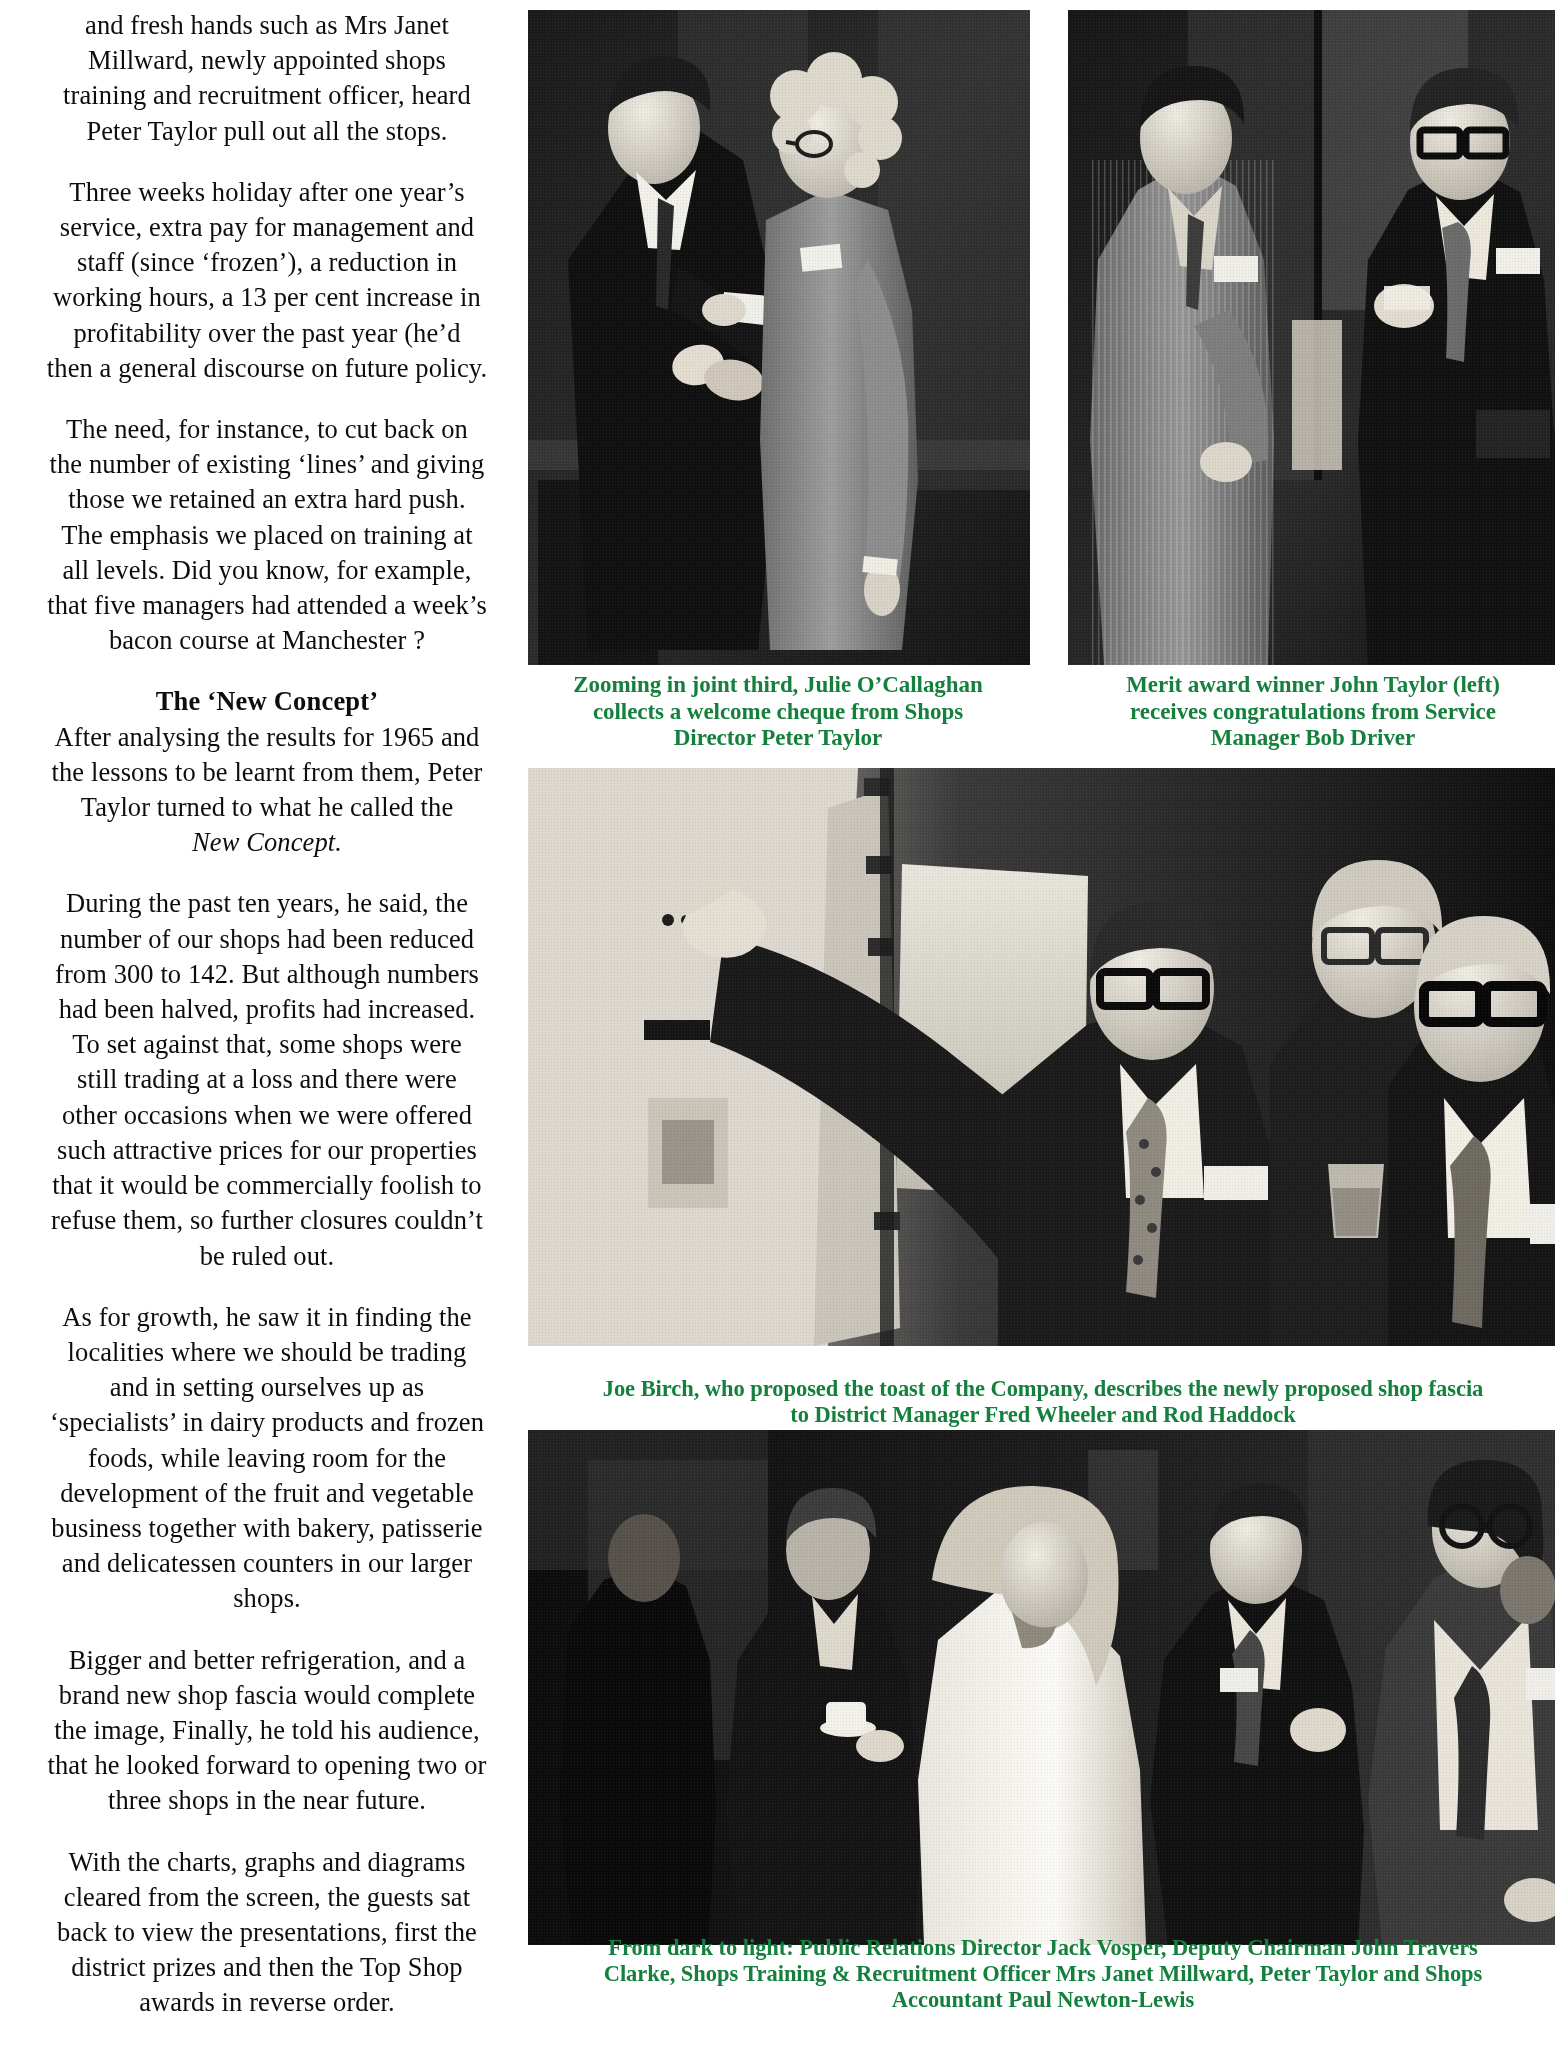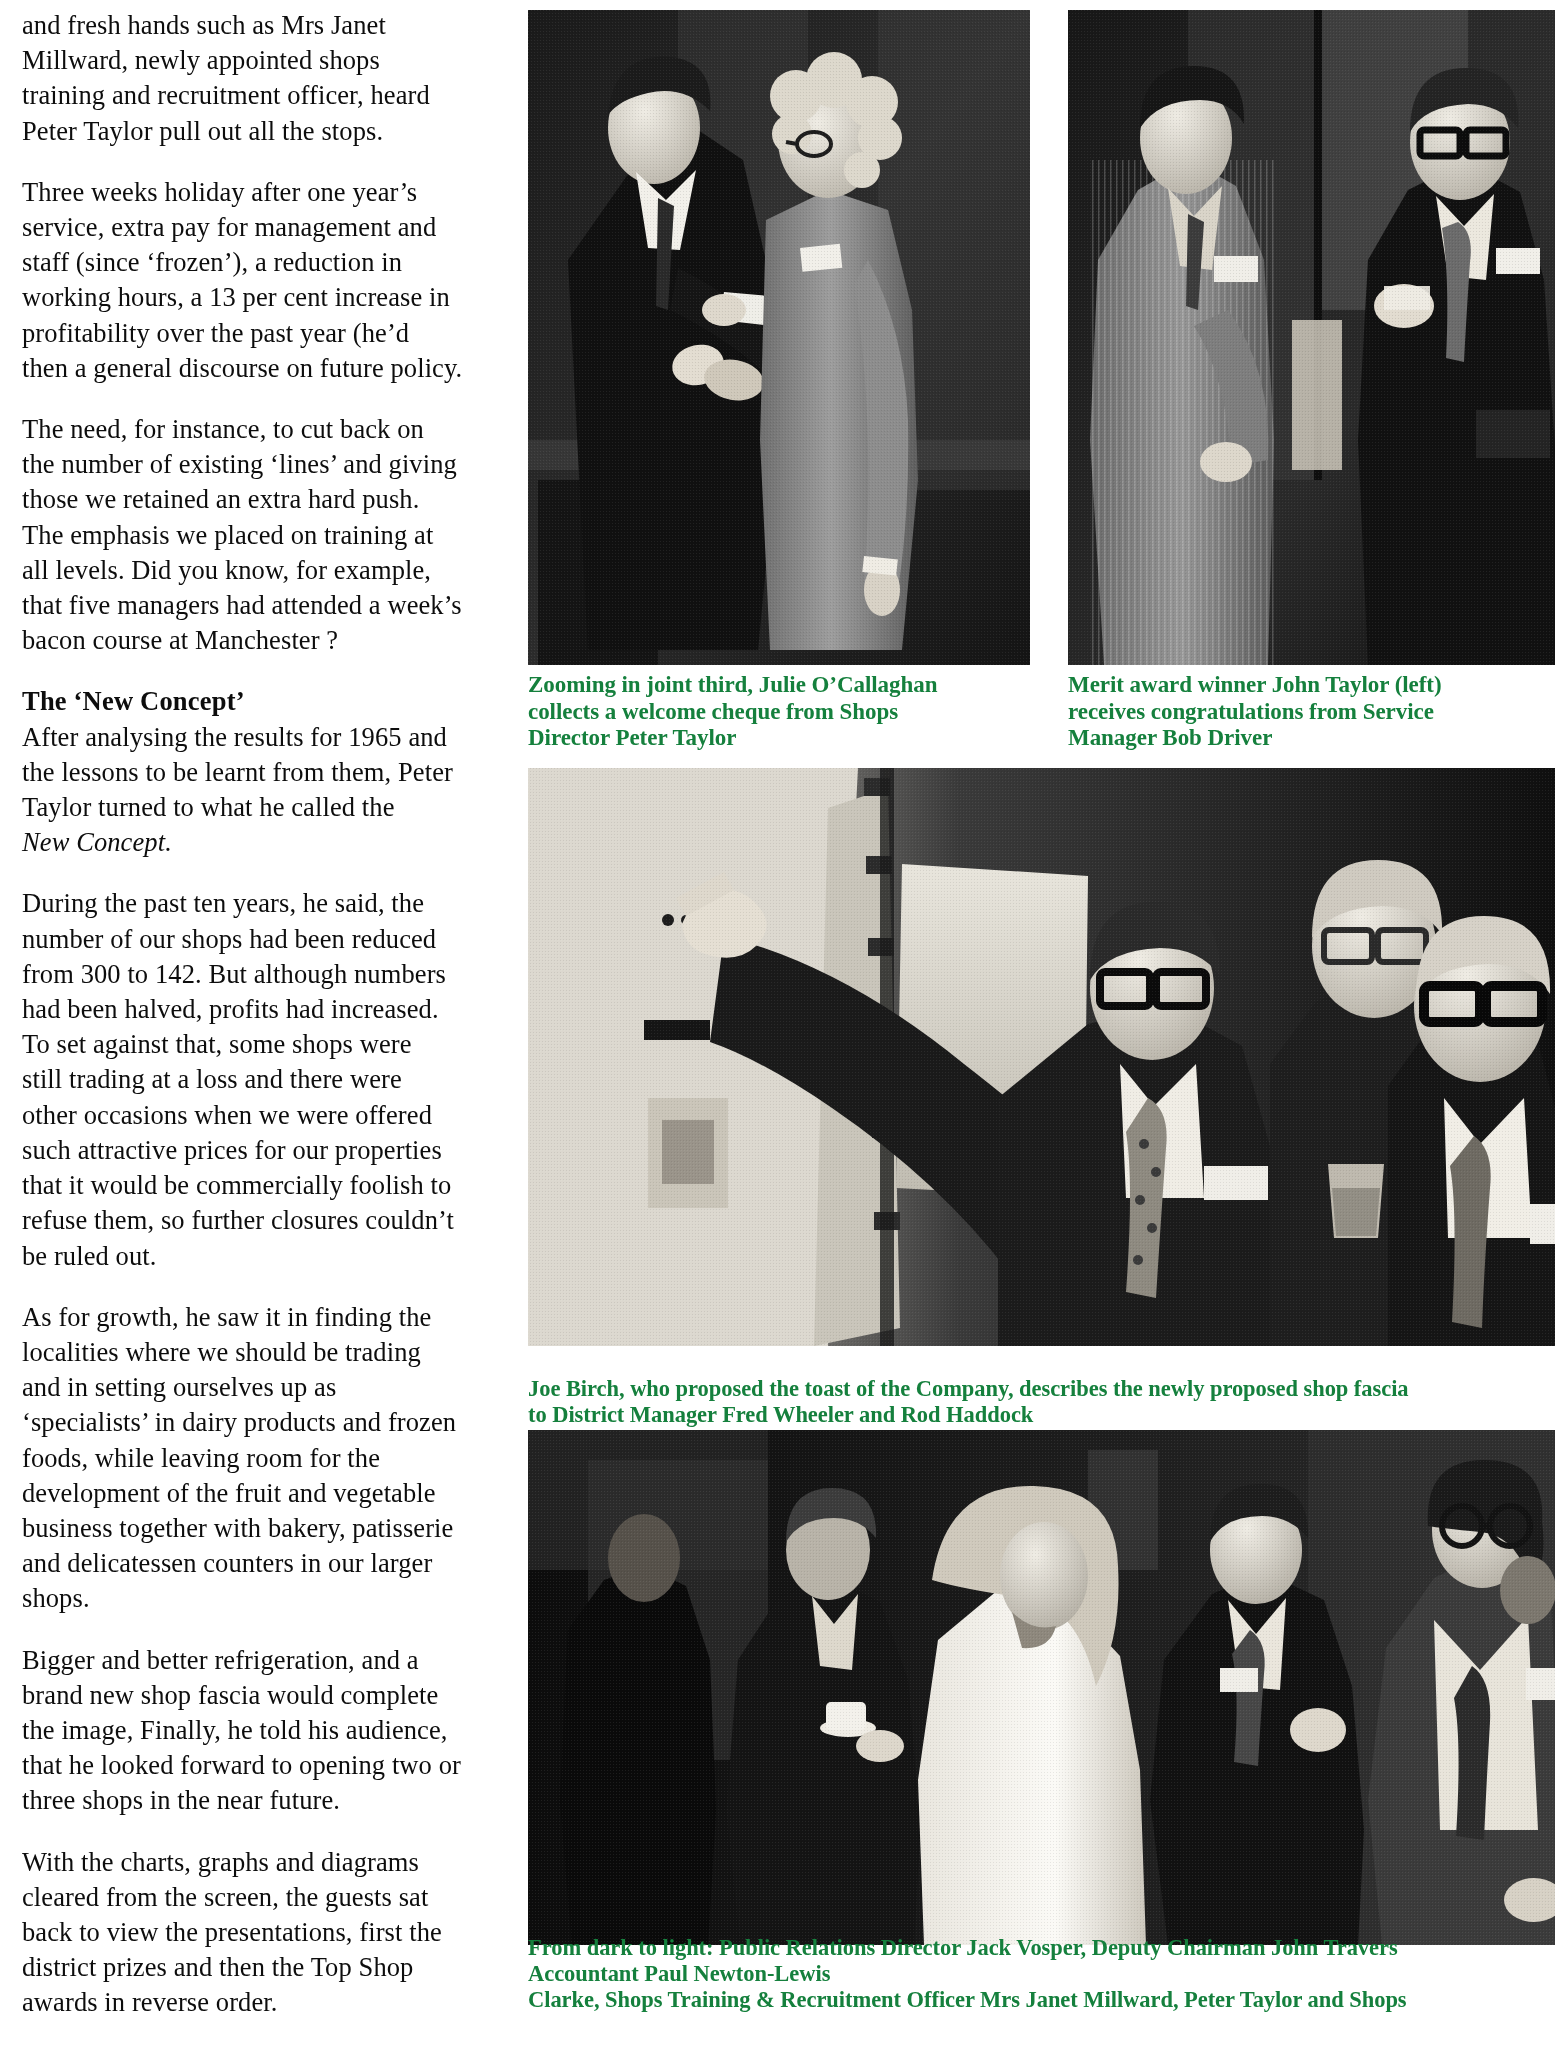--- a/index.html
+++ b/index.html
@@ -5,21 +5,21 @@
 <style>
   html,body{margin:0;padding:0;}
   body{
     width:1562px;height:2048px;
     background:#ffffff;
     font-family:"Liberation Serif","DejaVu Serif",serif;
     color:#0d0d0d;
     overflow:hidden;
     position:relative;
   }
-  .page{position:relative;width:1562px;height:2048px;}
+  .page{position:relative;width:1562px;height:2048px;text-align:center;}
 
   
   .textcol{
     position:absolute;left:22px;top:8px;width:490px;height:2040px;
   }
   .para{margin:0 0 0 0;}
   .para + .para{margin-top:26px;}
   .ln{
     display:block;
     font-size:26.5px;
@@ -475,17 +475,17 @@
 
       <ellipse cx="1000" cy="160" rx="28" ry="34" fill="#7c776e"></ellipse>
 
       <ellipse cx="1006" cy="470" rx="30" ry="22" fill="#d7d1c5"></ellipse>
       <rect width="1027" height="515" fill="url(#grain4)"></rect>
     </svg>
   </div>
 
   <div class="cap cap-wide" style="left:528px;top:1935px;width:1030px;">
     <span class="cl">From dark to light: Public Relations Director Jack Vosper, Deputy Chairman John Travers</span>
+    <span class="cl">Clarke, Shops Training &amp; Recruitment Officer Mrs Janet Millward, Peter Taylor and Shops</span>
     <span class="cl">Accountant Paul Newton-Lewis</span>
-    <span class="cl">Clarke, Shops Training &amp; Recruitment Officer Mrs Janet Millward, Peter Taylor and Shops</span>
   </div>
 
 </div>
 
 </body></html>

